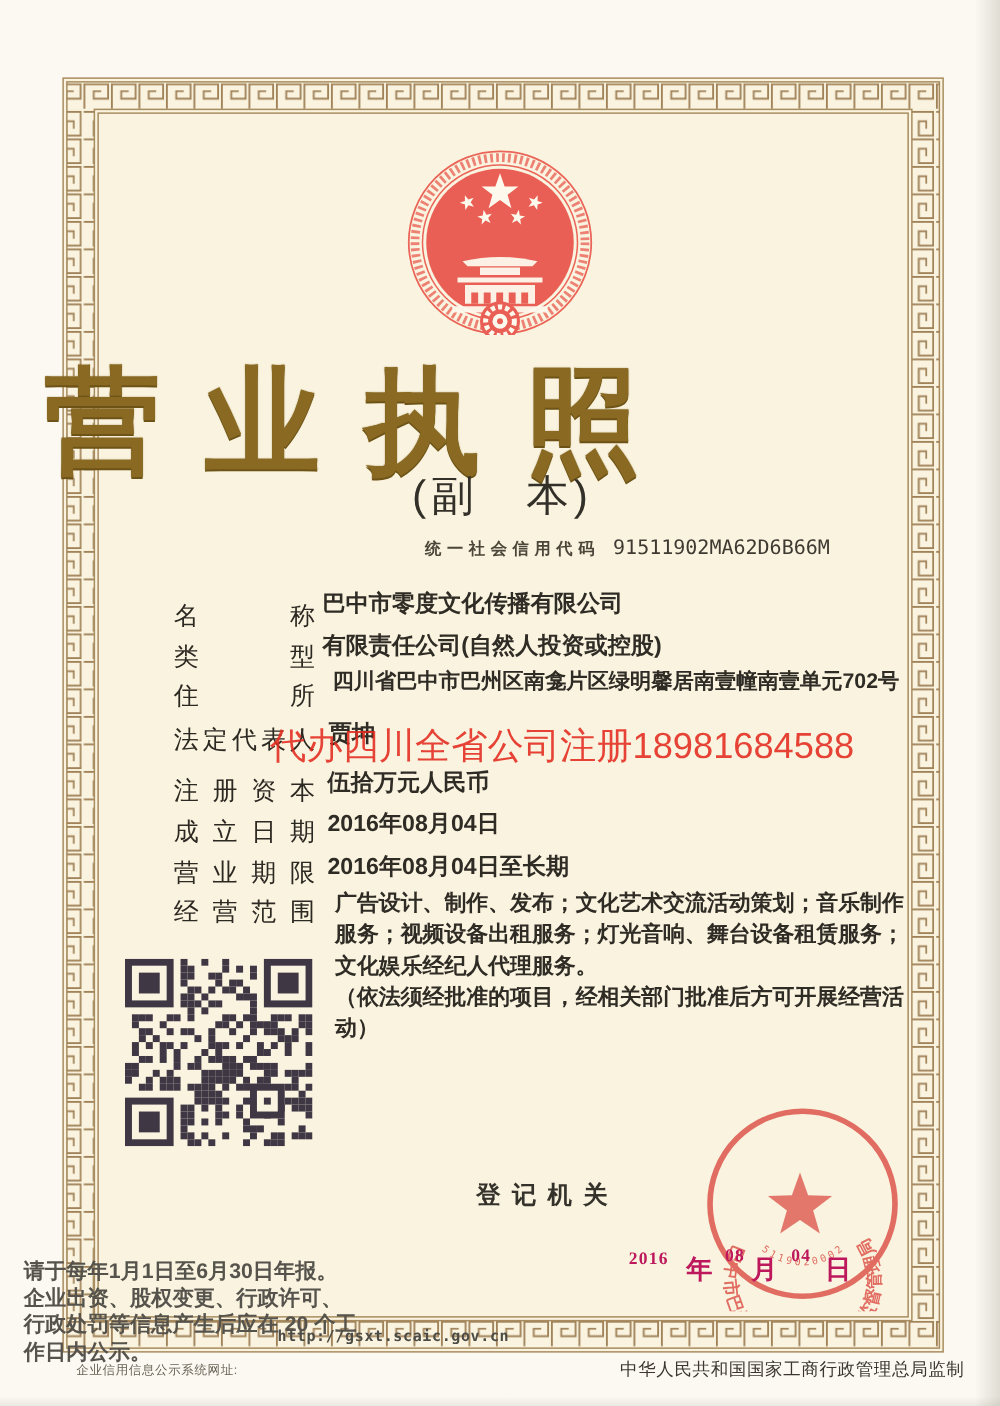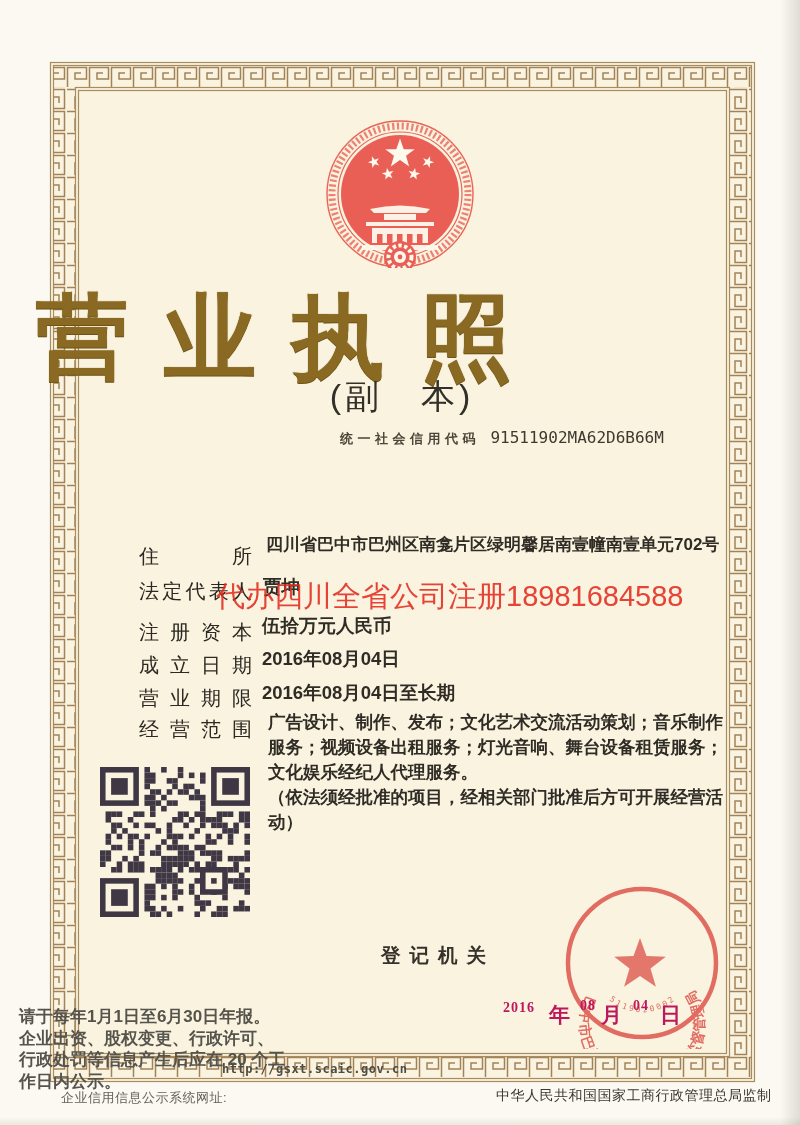--- a/index.html
+++ b/index.html
@@ -37,21 +37,21 @@
   #seal{left:556px;top:877px;z-index:5;}
   
   .dt{z-index:10;font-weight:700;color:#be185d;}
   .dt-num{font-family:"Liberation Serif","DejaVu Serif",serif;font-size:14px;letter-spacing:1px;}
   .dt-cjk{font-size:21px;}
   
   .note-lines{left:19px;top:1006px;width:340px;font-size:17px;font-weight:600;color:#55534c;
               line-height:21.5px;z-index:20;}
   .url{left:222px;top:1062px;font-family:"DejaVu Sans Mono",monospace;font-size:12px;font-weight:700;
        color:#4d4b45;letter-spacing:.5px;z-index:21;}
-  .site-label{left:61px;top:1089px;font-size:13px;color:#676256;letter-spacing:.5px;}
+  .site-label{left:61px;top:1089px;font-size:10px;color:#676256;letter-spacing:.5px;}
   .issuer{left:496px;top:1087px;font-size:14px;color:#3b372f;letter-spacing:.5px;}
   
   .edge-r{right:0;top:0;width:20px;height:100%;background:linear-gradient(to left,rgba(110,105,95,.20),rgba(110,105,95,0));pointer-events:none;}
   .edge-b{left:0;bottom:0;width:100%;height:8px;background:linear-gradient(to top,rgba(110,105,95,.12),rgba(110,105,95,0));pointer-events:none;}
 </style>
 </head>
 <body>
 
 <div id="page">
 
@@ -110,20 +110,28 @@
   </svg>
 
   <div class="abs cert-title">营业执照</div>
   <div class="abs cert-subtitle">(副　本)</div>
 
   <div class="abs code-row">
     <span class="code-label">统一社会信用代码</span>
     <span class="code-value">91511902MA62D6B66M</span>
   </div>
 
+  <div class="abs frow" style="top:479px">
+    <div class="flabel">名称</div>
+    <div class="fvalue" style="top:-9px">巴中市零度文化传播有限公司</div>
+  </div>
+  <div class="abs frow" style="top:512px">
+    <div class="flabel">类型</div>
+    <div class="fvalue" style="top:-9px">有限责任公司(自然人投资或控股)</div>
+  </div>
   <div class="abs frow" style="top:543px">
     <div class="flabel">住所</div>
     <div class="fvalue small" style="top:-10px;left:127px">四川省巴中市巴州区南龛片区绿明馨居南壹幢南壹单元702号</div>
   </div>
   <div class="abs frow" style="top:578px">
     <div class="flabel">法定代表人</div>
     <div class="fvalue" style="top:-4px;left:124px">贾坤</div>
   </div>
   <div class="abs frow" style="top:619px">
     <div class="flabel">注册资本</div>

